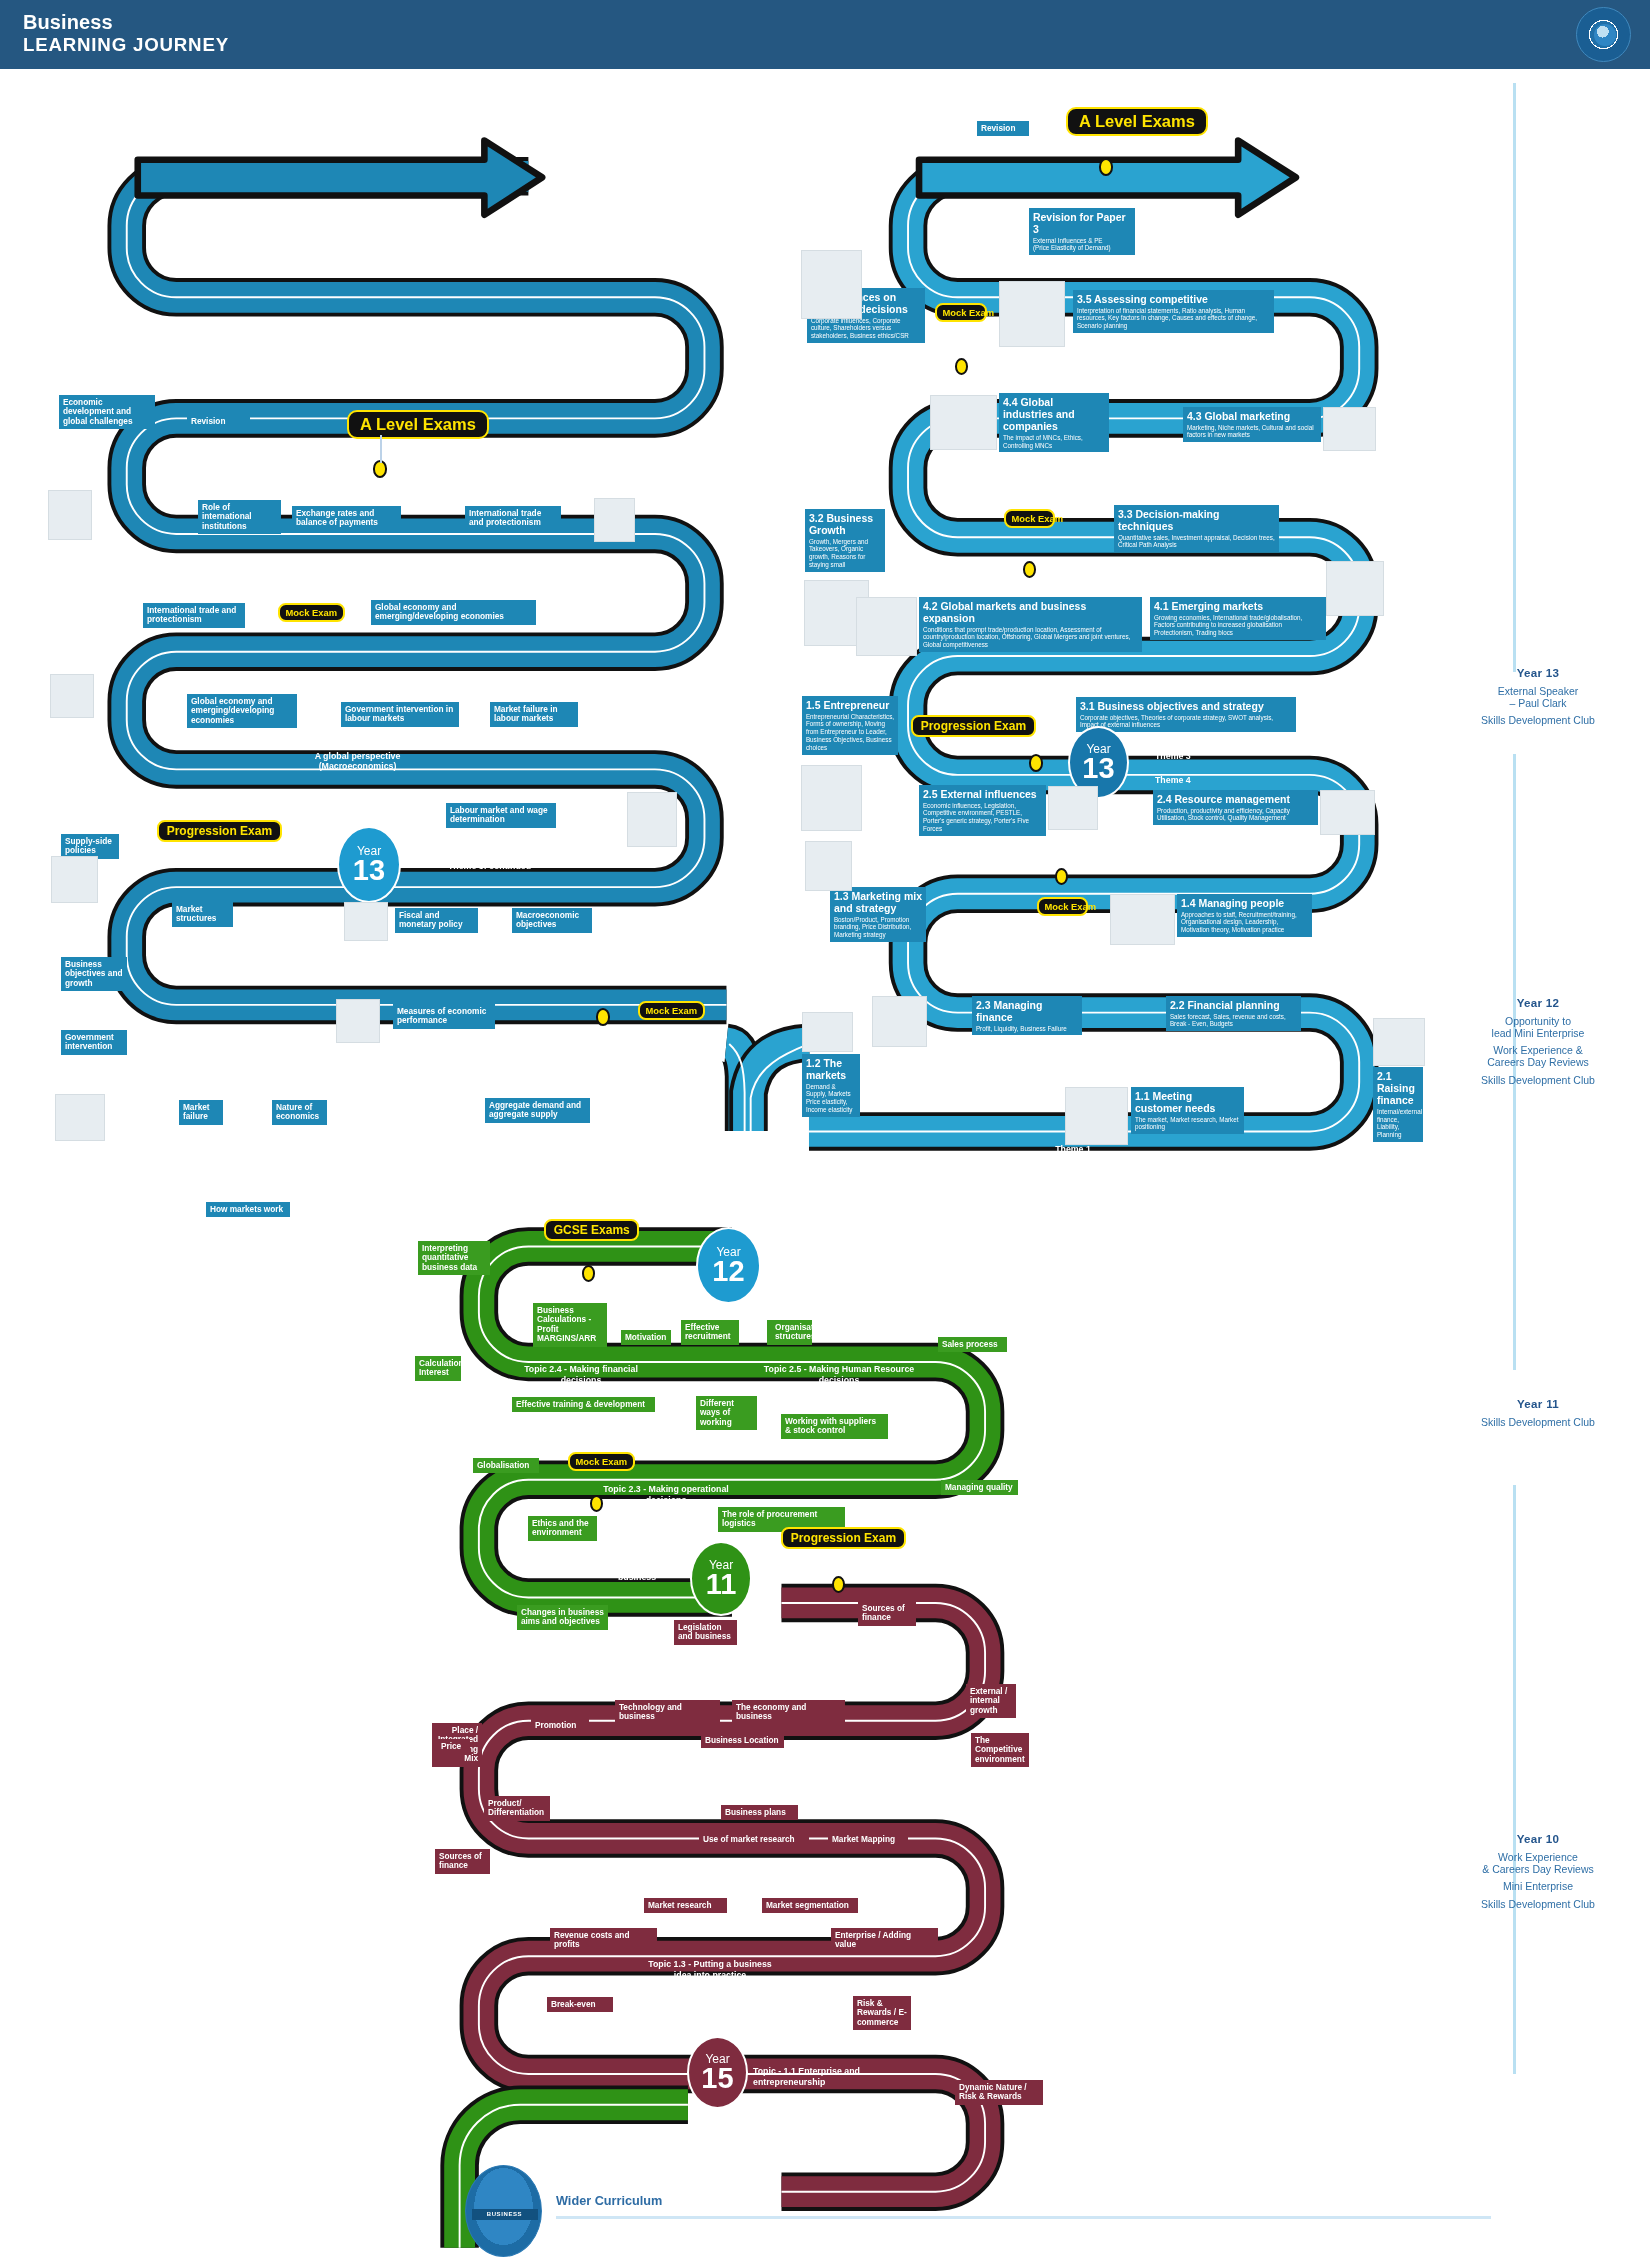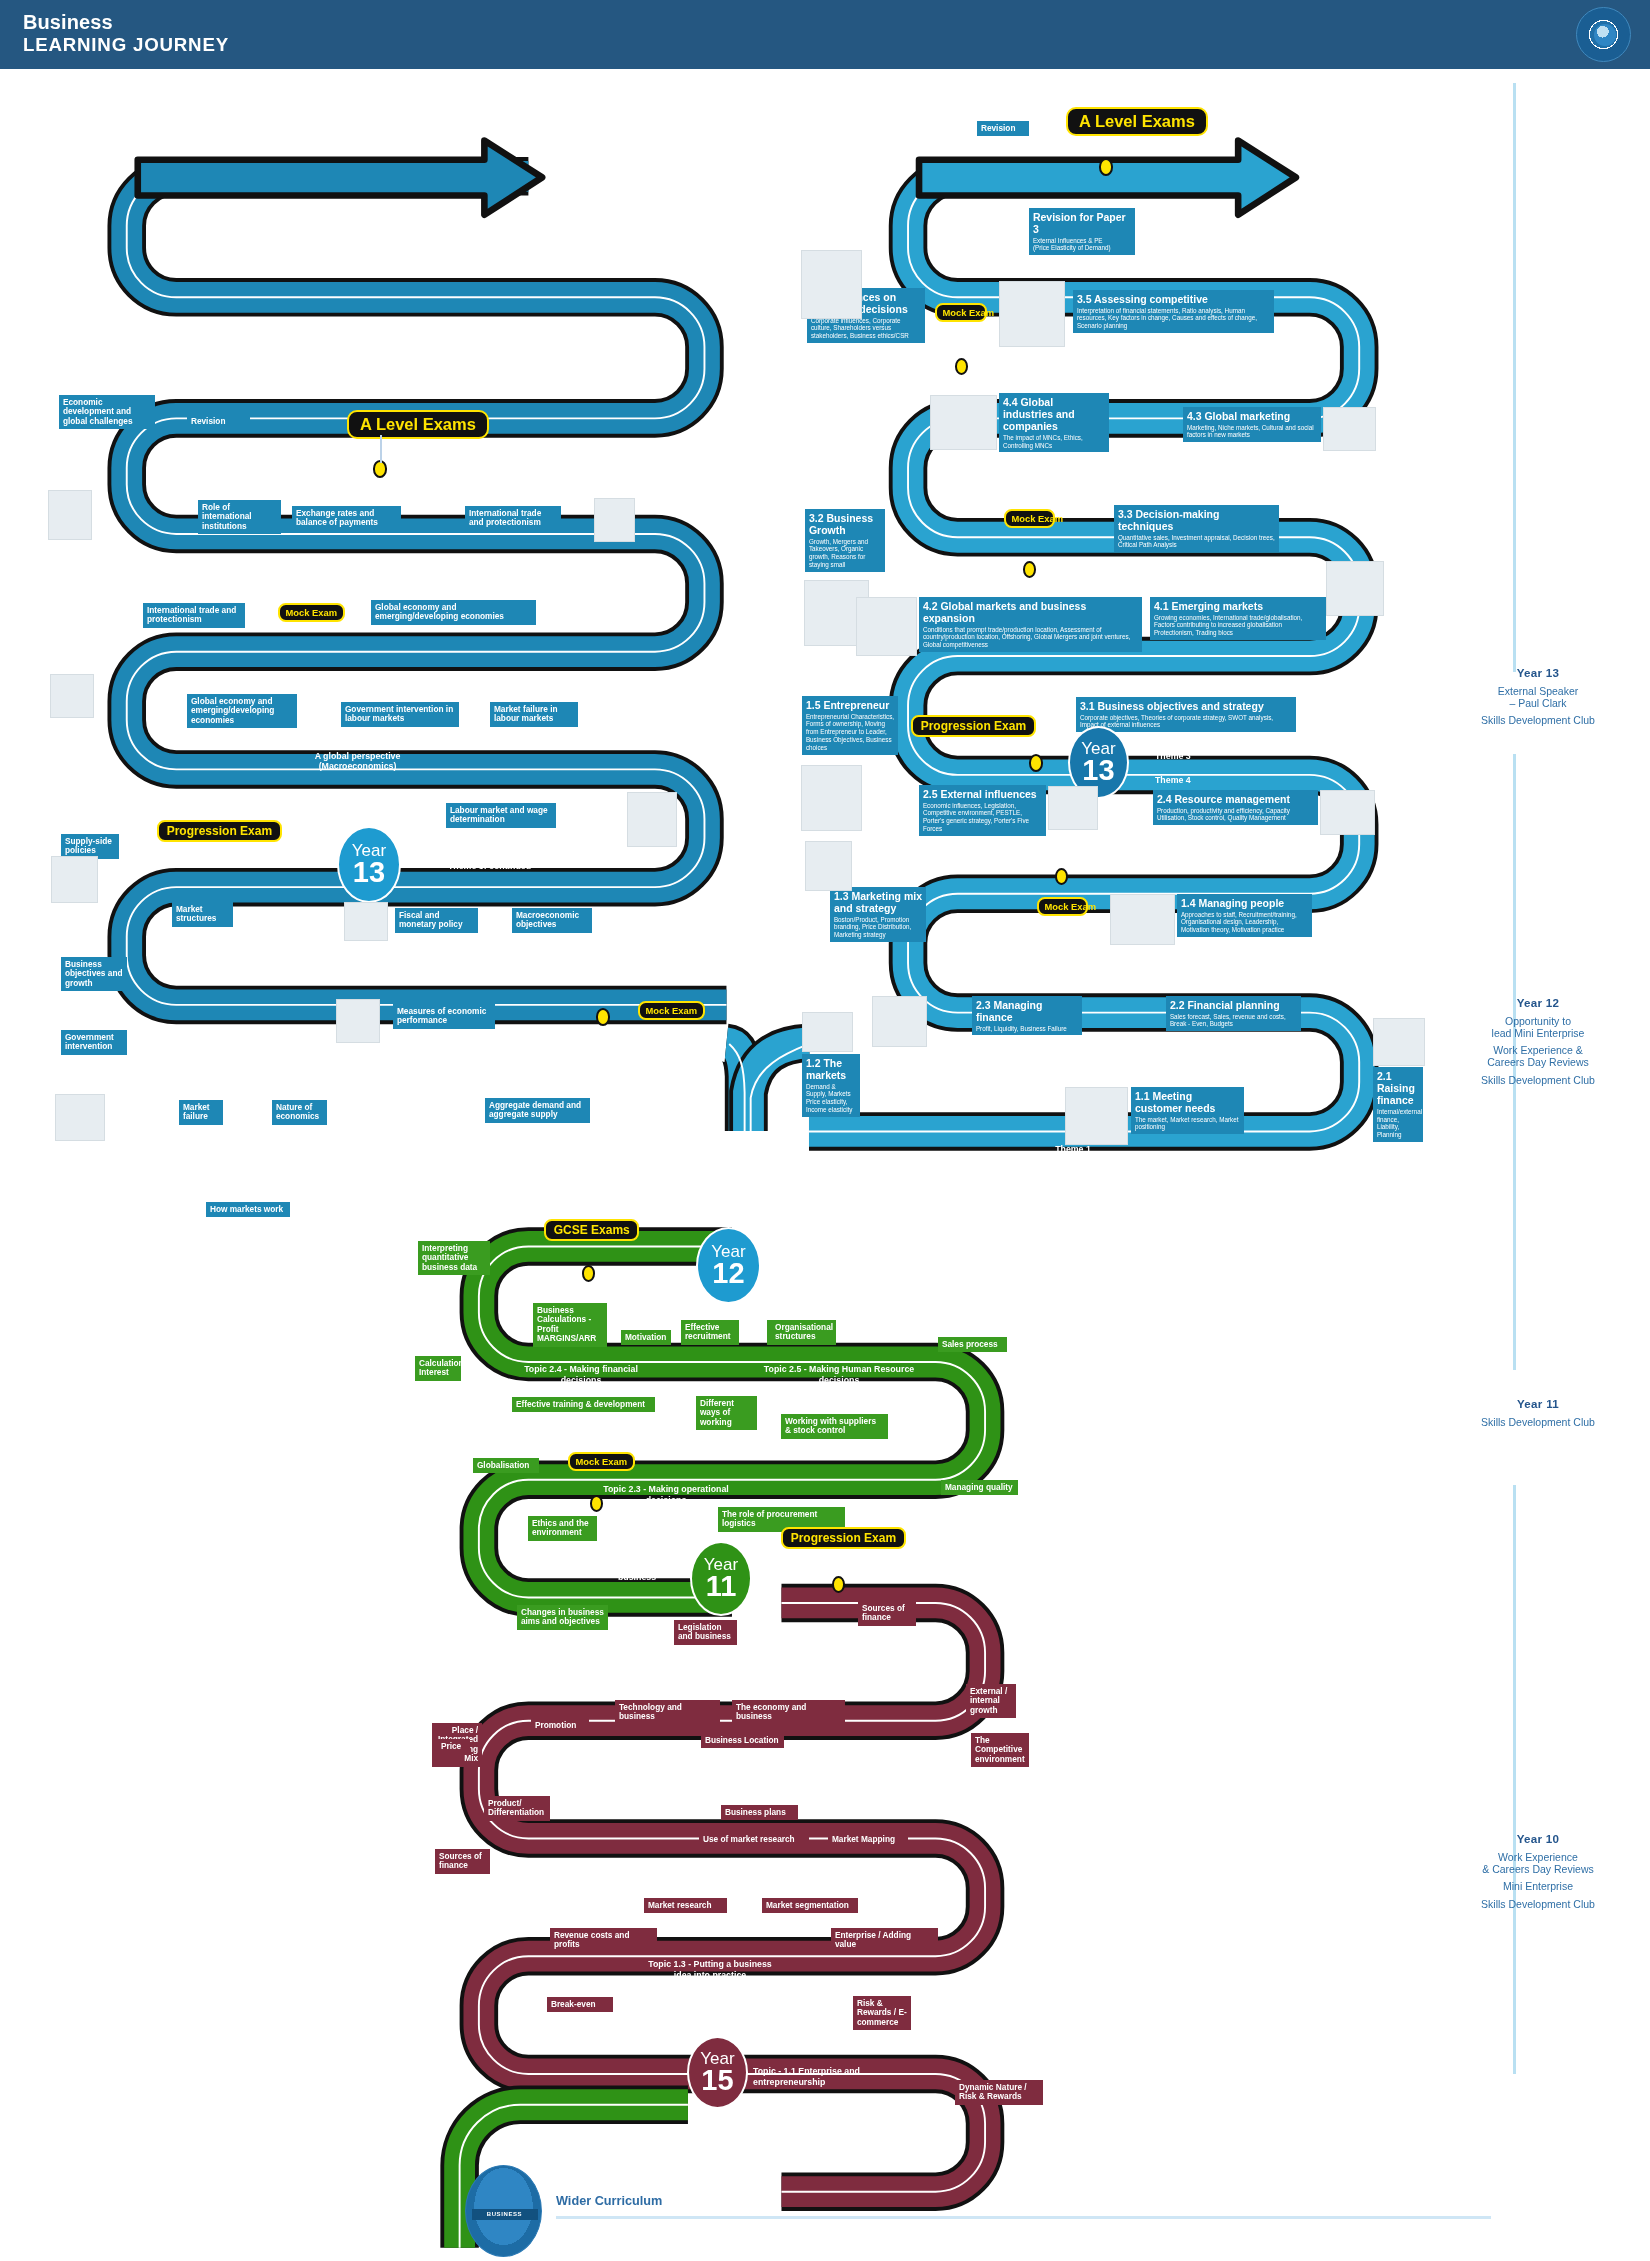--- a/index.html
+++ b/index.html
@@ -76,21 +76,21 @@
 
   
   .year {
     position:absolute;
     border-radius:50%;
     color:#ffffff;
     text-align:center;
     display:flex; flex-direction:column; align-items:center; justify-content:center;
     border:2.2px solid #ffffff;
   }
-  .year .w { font-size:17px; line-height:1; font-weight:400; }
+  .year .w { font-size:12px; line-height:1; font-weight:400; }
   .year .n { font-size:29px; line-height:.95; font-weight:bold; }
   .year.blue   { background:#1e9bd0; }
   .year.green  { background:#2f9216; }
   .year.maroon { background:#7f2c3f; }
   .year.navy   { background:#1877ab; }
 
   
   .dot { position:absolute; background:#ffffff; border-radius:50%; }
   .dot.yellow { background:#ffe400; border:2.8px solid #111; }
   .lead { position:absolute; background:#bcd2e8; }
@@ -444,21 +444,21 @@
 <div class="dot yellow" style="left:582px; top:1265px; width:13.2px; height:16.5px;"></div>
 <div class="year blue" style="left:696px; top:1227px; width:65px; height:77px;">
   <span class="w">Year</span>
   <span class="n">12</span>
 </div>
 
 <div class="chip green" style="left:418px; top:1241px; width:72px;">Interpreting quantitative business data</div>
 <div class="chip green" style="left:533px; top:1303px; width:74px;">Business Calculations - Profit MARGINS/ARR</div>
 <div class="chip green" style="left:621px; top:1330px; width:50px;">Motivation</div>
 <div class="chip green" style="left:681px; top:1320px; width:58px;">Effective recruitment</div>
-<div class="chip green" style="left:767px; top:1320px; width:69px;padding-left:8px;">Organisational structures</div>
+<div class="chip green" style="left:767px; top:1320px; width:45px;padding-left:8px;">Organisational structures</div>
 <div class="chip green" style="left:938px; top:1337px; width:69px;">Sales process</div>
 <div class="chip green" style="left:415px; top:1356px; width:46px;">Calculations Interest</div>
 
 <div class="pathlabel" style="left:512px; top:1364px; width:138px; white-space:pre-line;">Topic 2.4 - Making financial decisions</div>
 <div class="pathlabel" style="left:759px; top:1364px; width:160px; white-space:pre-line;">Topic 2.5 - Making Human Resource decisions</div>
 
 <div class="chip green" style="left:512px; top:1397px; width:143px;">Effective training &amp; development</div>
 <div class="chip green" style="left:696px; top:1396px; width:61px;">Different ways of working</div>
 <div class="chip green" style="left:781px; top:1414px; width:107px;">Working with suppliers &amp; stock control</div>
 <div class="chip green" style="left:473px; top:1458px; width:66px;">Globalisation</div>

